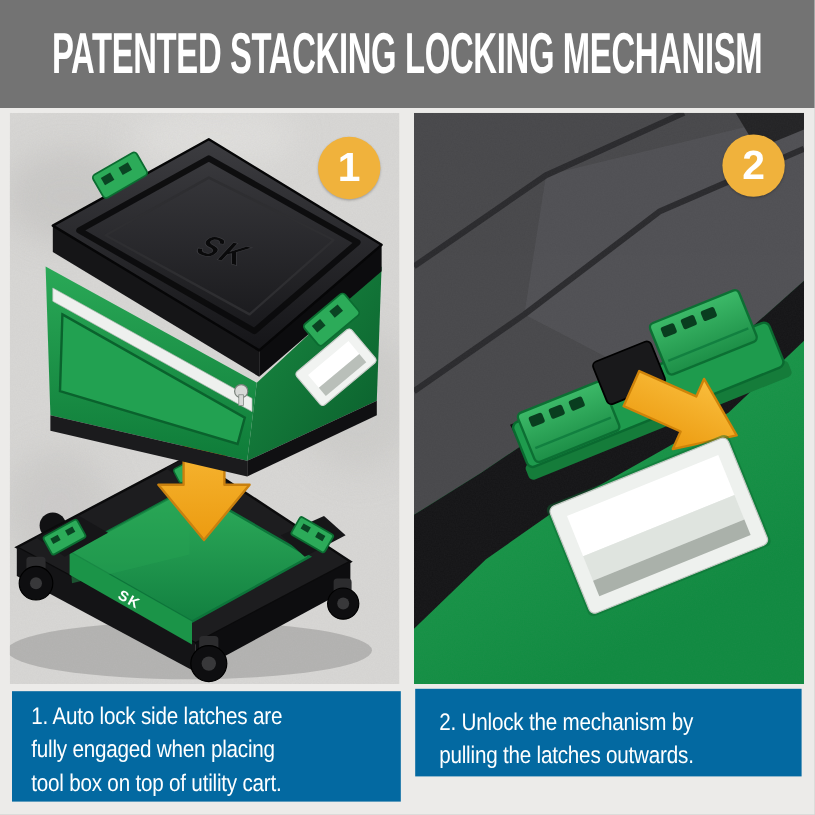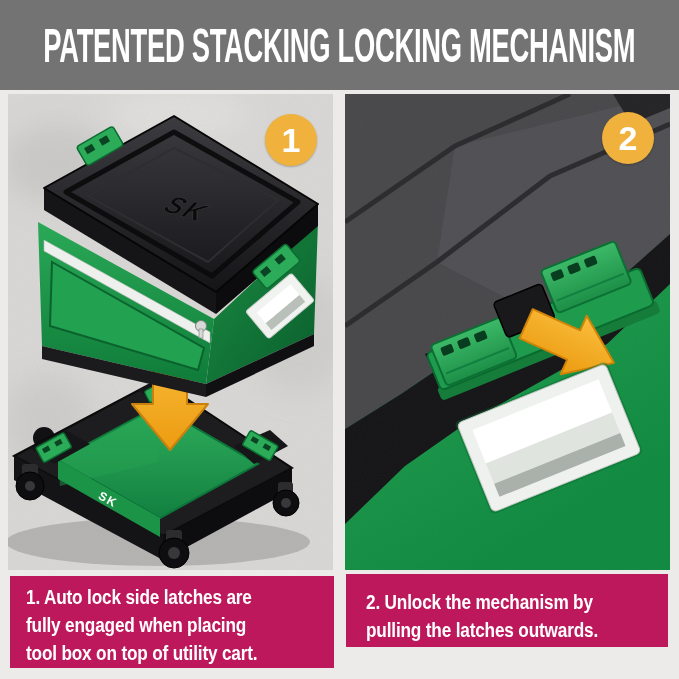--- a/index.html
+++ b/index.html
@@ -20,21 +20,21 @@
 
   
   .badge{position:absolute;width:52px;height:52px;border-radius:50%;background:#f0b23c;
          display:flex;align-items:center;justify-content:center;
          color:#ffffff;font-weight:bold;font-size:34px;line-height:1;
          box-shadow:0 1px 2px rgba(0,0,0,0.25);}
   .badge-1{left:265px;top:114px;}
   .badge-2{left:602px;top:112px;}
 
   
-  .caption{position:absolute;background:#be185d;color:#ffffff;font-weight:bold;box-sizing:border-box;}
+  .caption{position:absolute;background:#0369a1;color:#ffffff;font-weight:normal;box-sizing:border-box;}
   .caption-1{left:10px;top:576px;width:324px;height:92px;padding:7px 0 0 16px;}
   .caption-2{left:346px;top:574px;width:322px;height:73px;padding:14px 0 0 20px;}
   .cap-lines{transform:scaleX(0.86);transform-origin:left top;}
   .cap-line{white-space:nowrap;font-size:20px;line-height:28px;letter-spacing:-0.2px;}
 </style>
 </head>
 <body>
 
 <div class="page">
 

